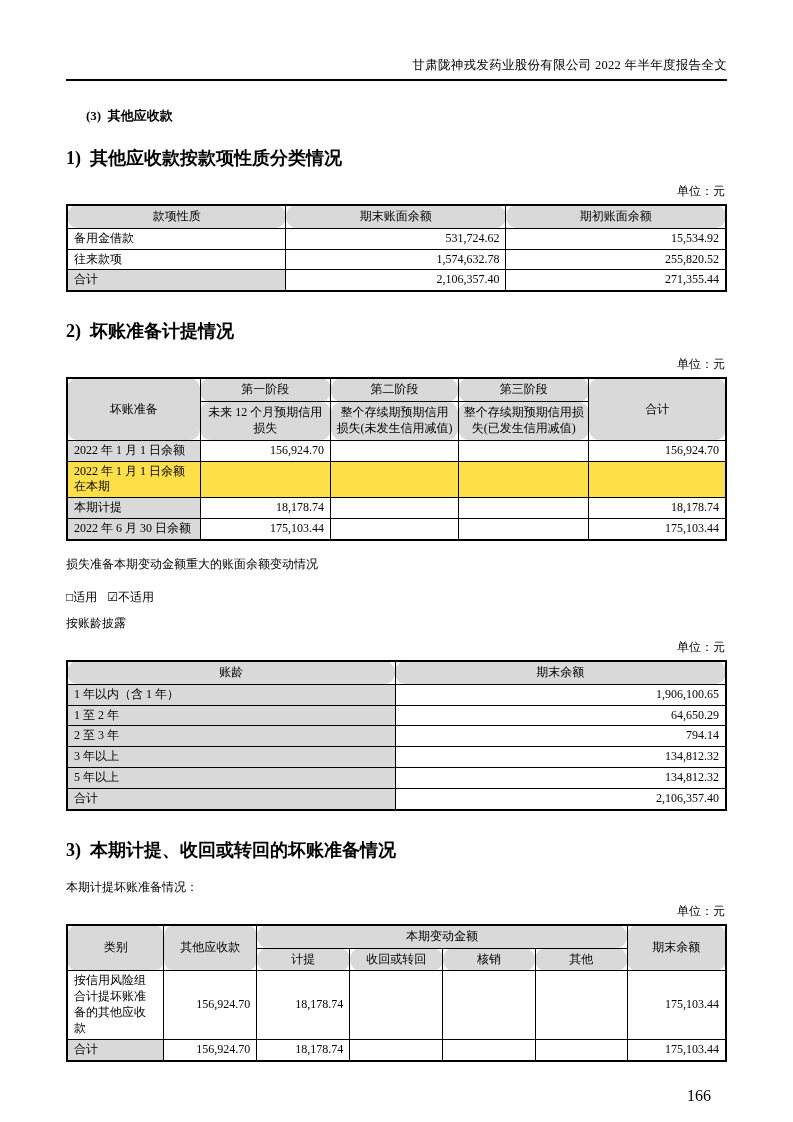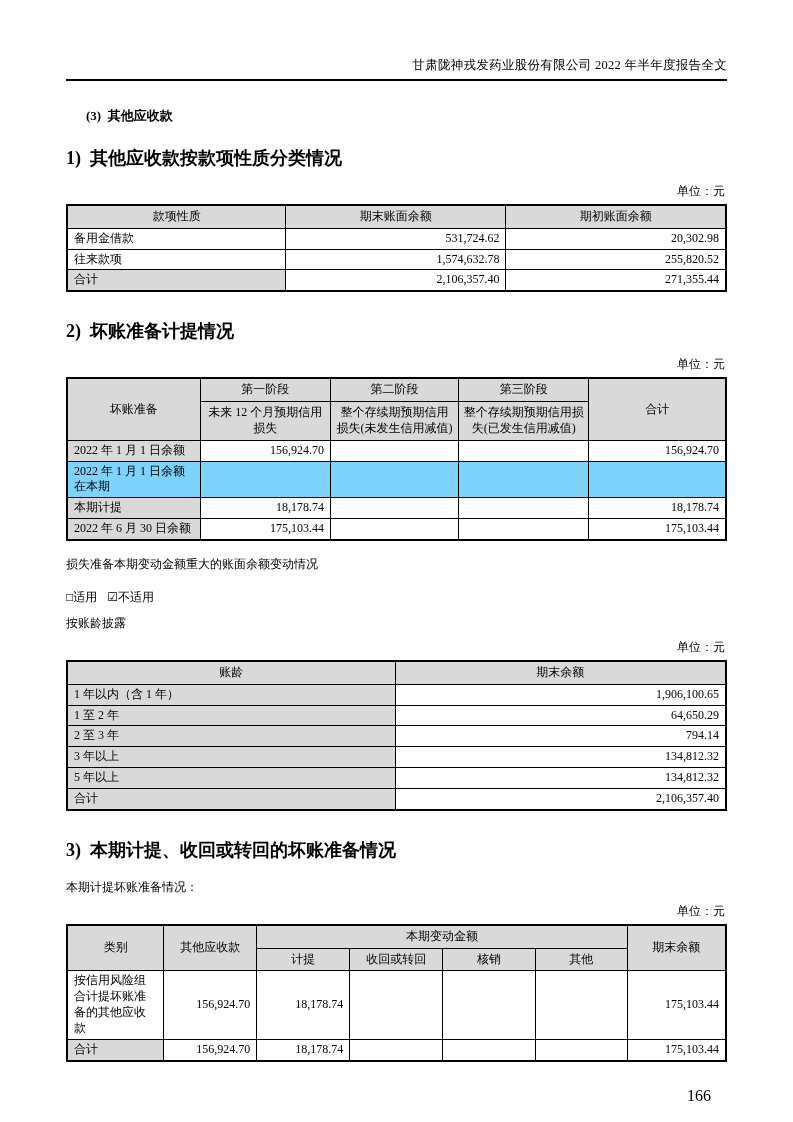--- a/index.html
+++ b/index.html
@@ -23,25 +23,25 @@
   .checkbox-line .cb{margin-right:10px;}
   .unit{margin:13px 2px 4px 0;text-align:right;font-size:12px;}
   table.tbl{
     width:100%;border-collapse:collapse;border:2px solid #000;
     table-layout:fixed;font-size:12px;
   }
   table.tbl th,table.tbl td{
     border:1px solid #000;padding:2px 6px;line-height:1.32;
     vertical-align:middle;font-weight:normal;word-break:break-all;
   }
-  table.tbl th{background:#d9d9d9;text-align:center;padding:3px 4px;}
+  table.tbl th{background:#d9d9d9;text-align:center;padding:3px 4px;border-radius:11px;}
   td.l{text-align:left;}
   td.r{text-align:right;}
   td.gray{background:#d9d9d9;}
-  tr.allgray td{background:#7dd3fc;}
+  tr.allgray td{background:#fde047;}
   td.indent{padding-left:34px;}
   .t2 td, .t4 td{padding-top:3px;padding-bottom:3px;}
   .page-num{margin-top:25px;text-align:right;padding-right:16px;font-size:16px;}
 </style>
 </head>
 <body>
 
 <div class="page">
 
   <div class="doc-header">
@@ -64,21 +64,21 @@
       <tr>
         <th>款项性质</th>
         <th>期末账面余额</th>
         <th>期初账面余额</th>
       </tr>
     </thead>
     <tbody>
       <tr>
         <td class="l">备用金借款</td>
         <td class="r">531,724.62</td>
-        <td class="r">20,302.98</td>
+        <td class="r">15,534.92</td>
       </tr>
       <tr>
         <td class="l">往来款项</td>
         <td class="r">1,574,632.78</td>
         <td class="r">255,820.52</td>
       </tr>
       <tr>
         <td class="l gray">合计</td>
         <td class="r">2,106,357.40</td>
         <td class="r">271,355.44</td>

